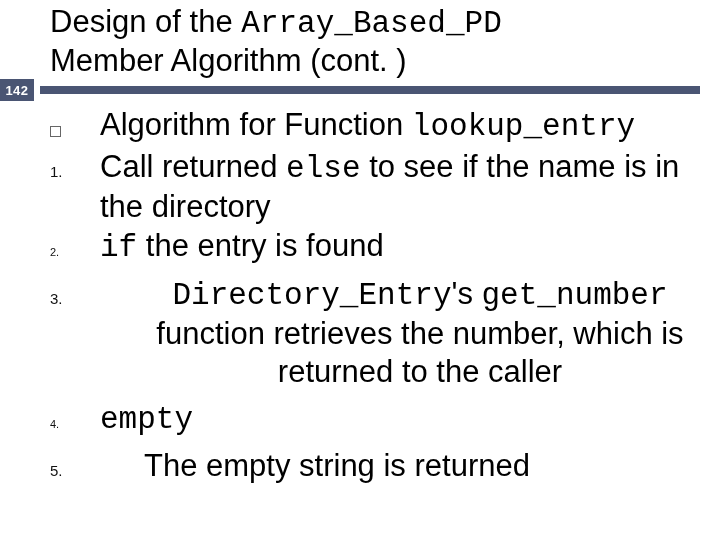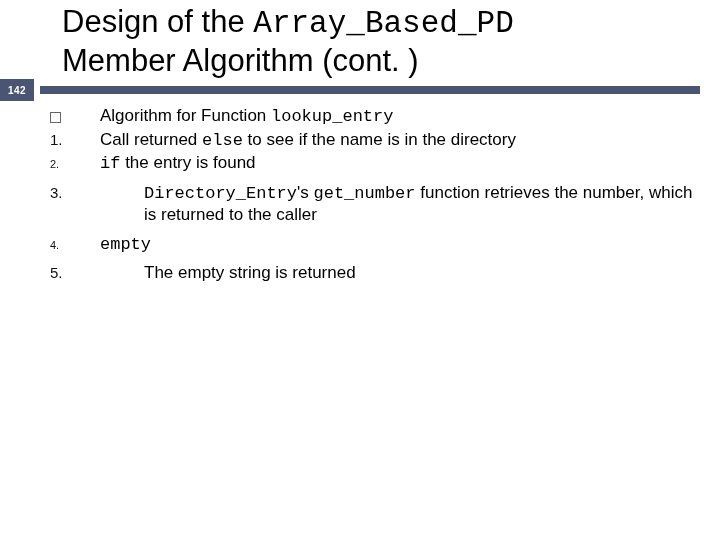--- a/index.html
+++ b/index.html
@@ -17,40 +17,39 @@
     height: 540px;
     position: relative;
   }
   .title-block {
     padding: 4px 0 0 50px;
   }
   .title-line {
     font-size: 31px;
     line-height: 1.18;
     font-weight: 400;
-    margin-left: 12px;
   }
   .mono { font-family: "Courier New", Courier, monospace; }
   .title-rule {
     position: absolute;
     left: 40px;
     top: 86px;
     width: 660px;
     height: 8px;
     background: #4a5573;
   }
   .page-badge {
     position: absolute;
     left: 0;
     top: 79px;
     width: 34px;
     height: 22px;
     background: #4a5573;
     color: #fff;
-    font-size: 10px;
+    font-size: 13px;
     font-weight: 700;
     display: flex;
     align-items: center;
     justify-content: center;
     letter-spacing: 0.5px;
   }
   .content {
     position: absolute;
     left: 46px;
     top: 106px;
@@ -78,25 +77,25 @@
   .num {
     font-size: 15px;
     color: #111;
   }
   .num-small {
     font-size: 11px;
     color: #111;
   }
   .body-col {
     flex: 1;
-    font-size: 17px;
+    font-size: 31px;
     line-height: 1.22;
   }
   .indent2 .marker-col { width: 54px; }
-  .indent2 .body-col { padding-left: 44px; }
+  .indent2 .body-col { padding-left: 44px; text-align: center; }
   .indent3 .body-col { padding-left: 44px; }
   .row.gap-above { margin-top: 8px; }
 </style>
 </head>
 <body>
 
 <div class="slide">
 
   <div class="title-block">
     <div class="title-line">

